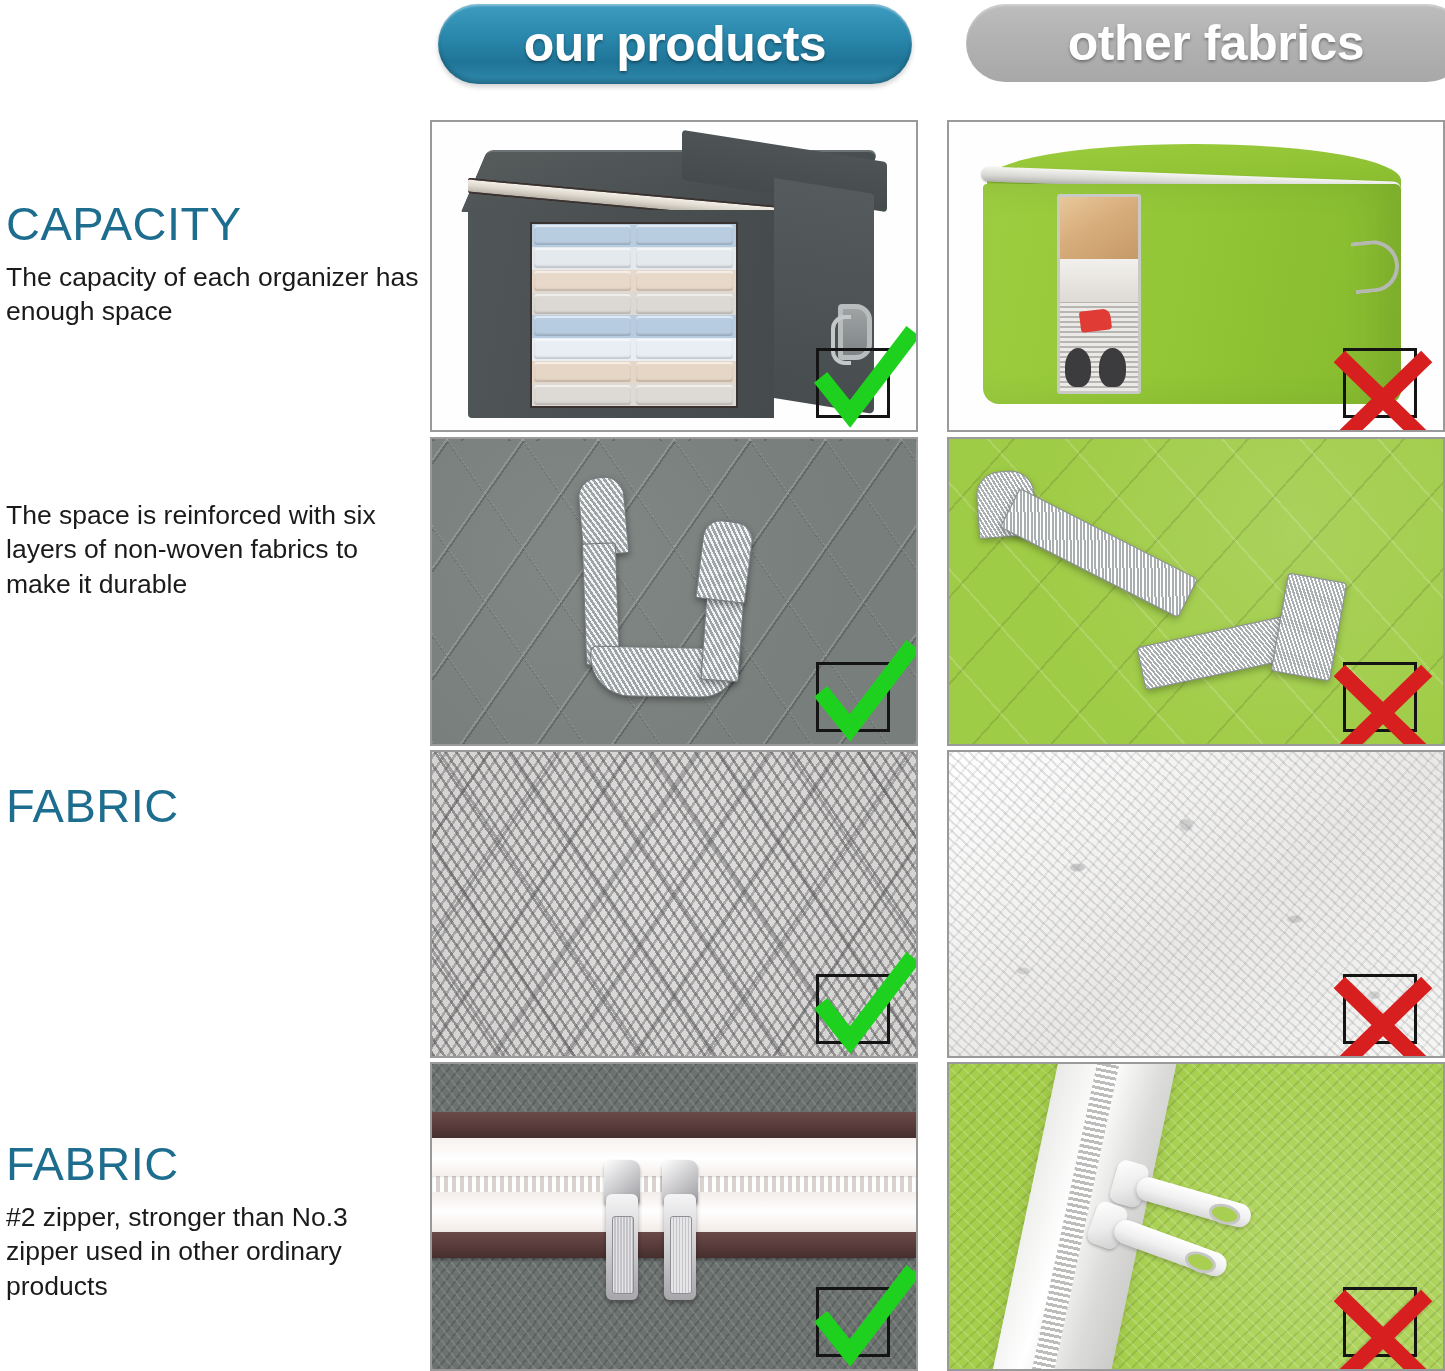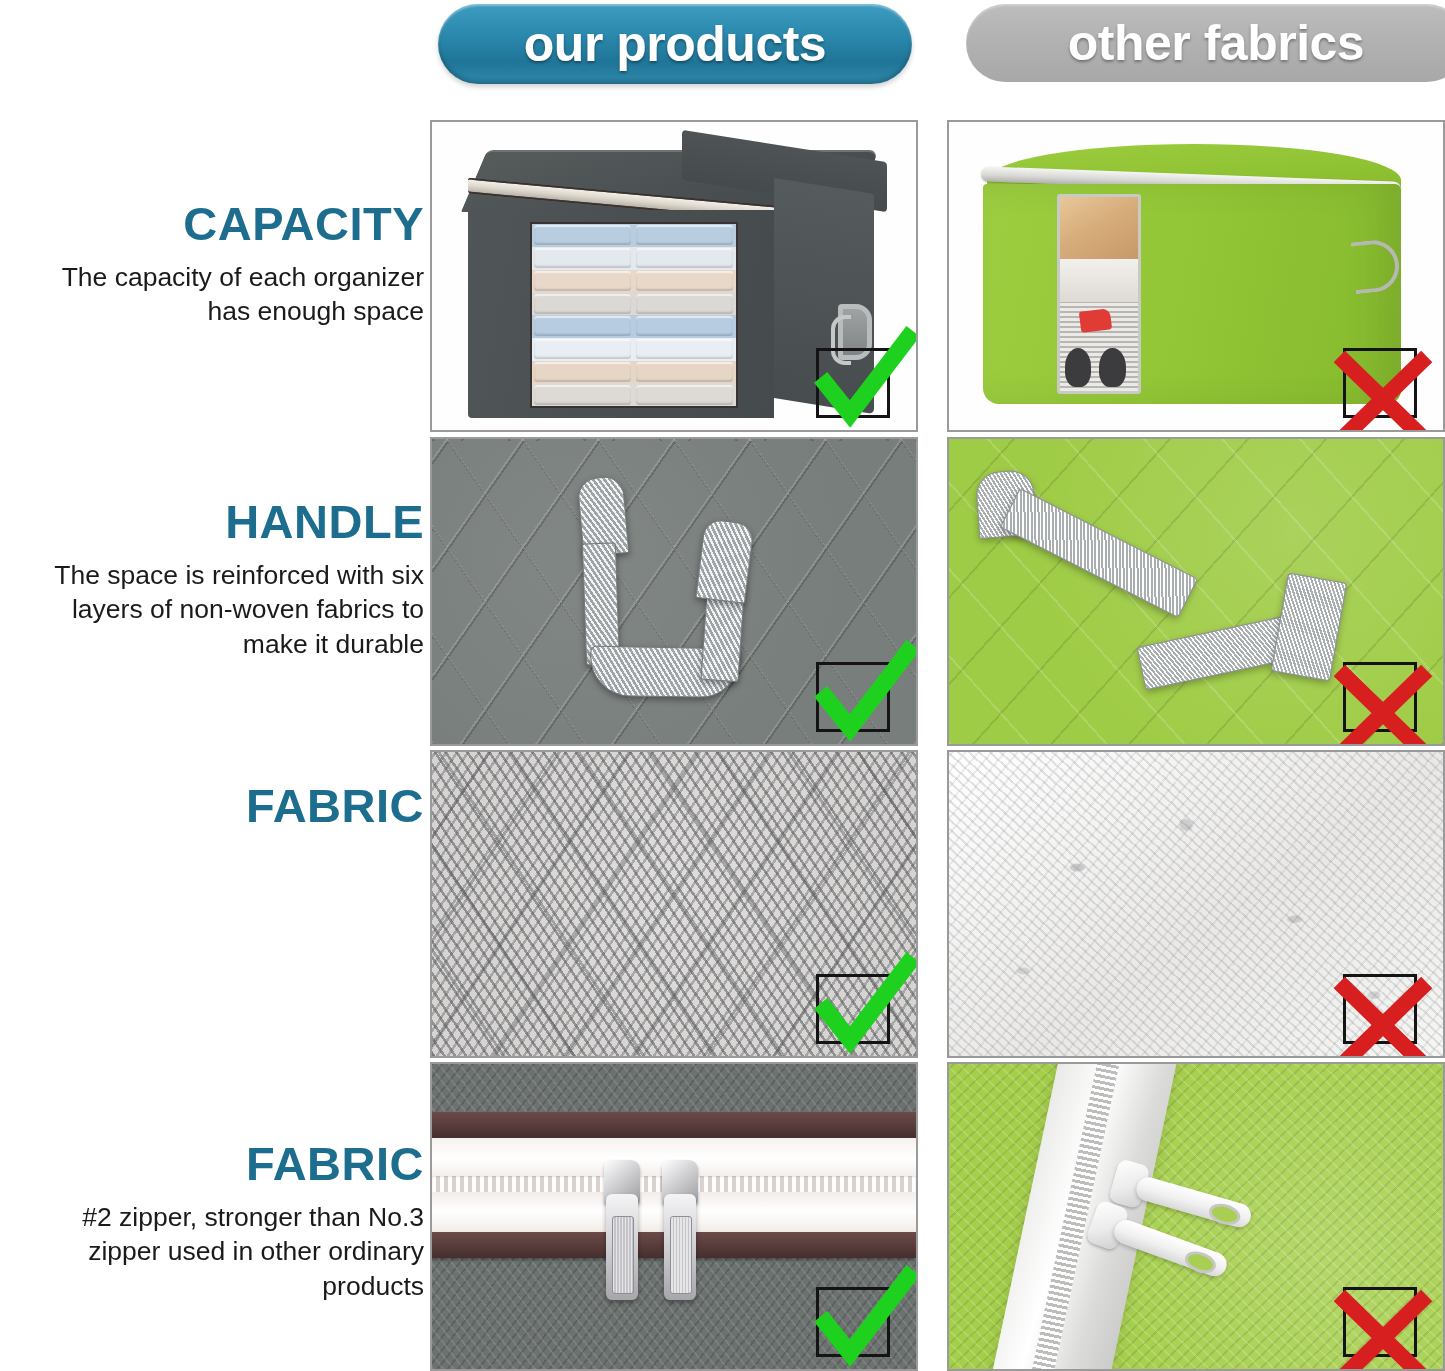--- a/index.html
+++ b/index.html
@@ -10,21 +10,20 @@
     background: #ffffff;
     font-family: "Liberation Sans", sans-serif;
     overflow: hidden;
   }
 
   #page {
     position: relative;
     width: 1157px;
     height: 1371px;
     background: #ffffff;
-    text-align: right;
   }
 
   
   .pill {
     position: absolute;
     display: flex;
     align-items: center;
     justify-content: center;
     border-radius: 44px;
     color: #ffffff;
@@ -52,30 +51,29 @@
 
   
   .text-cell {
     position: absolute;
     left: 6px;
     width: 418px;
   }
   .feature-title {
     color: #1d6d8e;
     font-size: 47px;
-    font-weight: bold;
+    font-weight: normal;
     letter-spacing: 0.5px;
     line-height: 1.0;
     margin-bottom: 13px;
   }
   .feature-desc {
     color: #1a1a1a;
     font-size: 26.5px;
     line-height: 1.30;
-    margin-left: 12px;
   }
 
   .photo {
     position: absolute;
     overflow: hidden;
     border: 2px solid #9a9a9a;
     background: #ffffff;
   }
   .photo.col-ours  { left: 430px; width: 488px; }
   .photo.col-other { left: 947px; width: 498px; }
@@ -473,21 +471,20 @@
     </div>
     <div class="badge">
       <div class="box"></div>
       <svg width="104" height="100" viewBox="0 0 104 100" aria-hidden="true" style="left:-6px; top:4px;">
         <path d="M8 10 L84 84 M84 10 L8 84" fill="none" stroke="#d81f1f" stroke-width="16" stroke-linecap="square"></path>
       </svg>
     </div>
   </div>
 
   <div class="text-cell" style="top:498px;">
-    <div class="feature-title">HANDLE</div>
     <div class="feature-desc">The space is reinforced with six layers of non-woven fabrics to make it durable</div>
   </div>
 
   <div class="photo col-ours" style="top:437px; height:309px;">
     <div class="quilt-gray"></div>
     <div class="strap" id="strapL"></div>
     <div class="strap" id="strapLb"></div>
     <div class="strap" id="strapBot"></div>
     <div class="strap" id="strapRb"></div>
     <div class="strap" id="strapR"></div>

